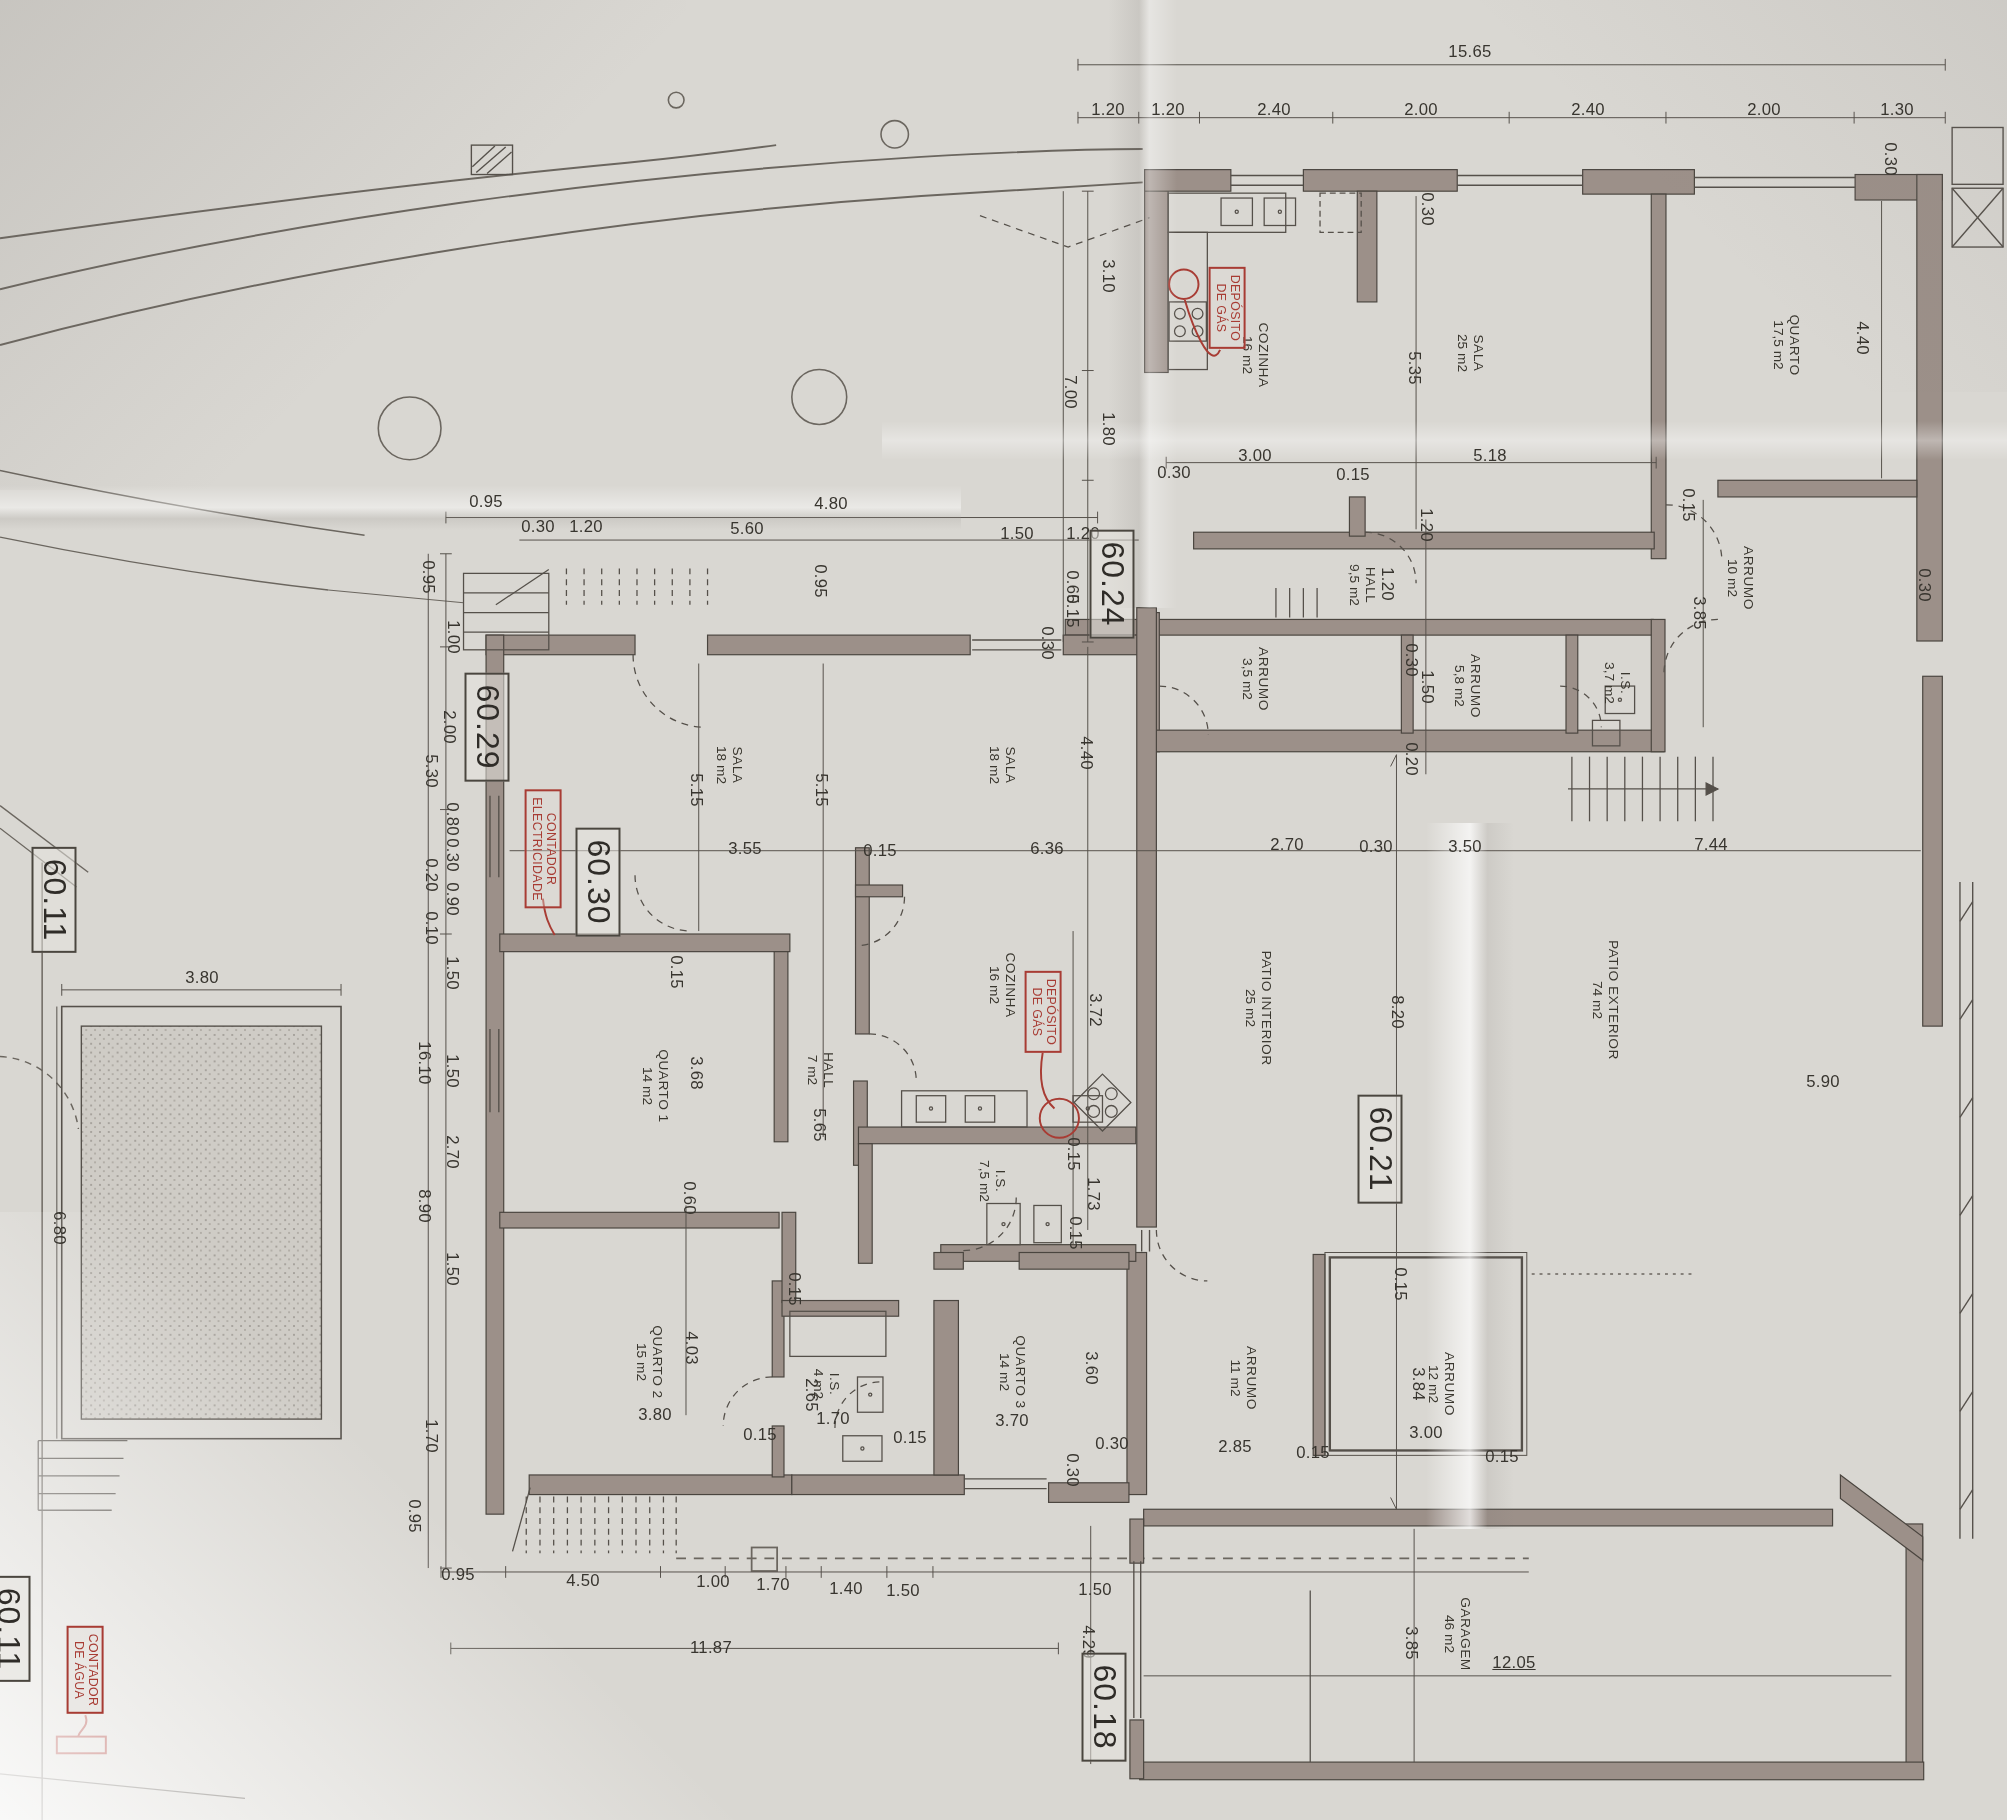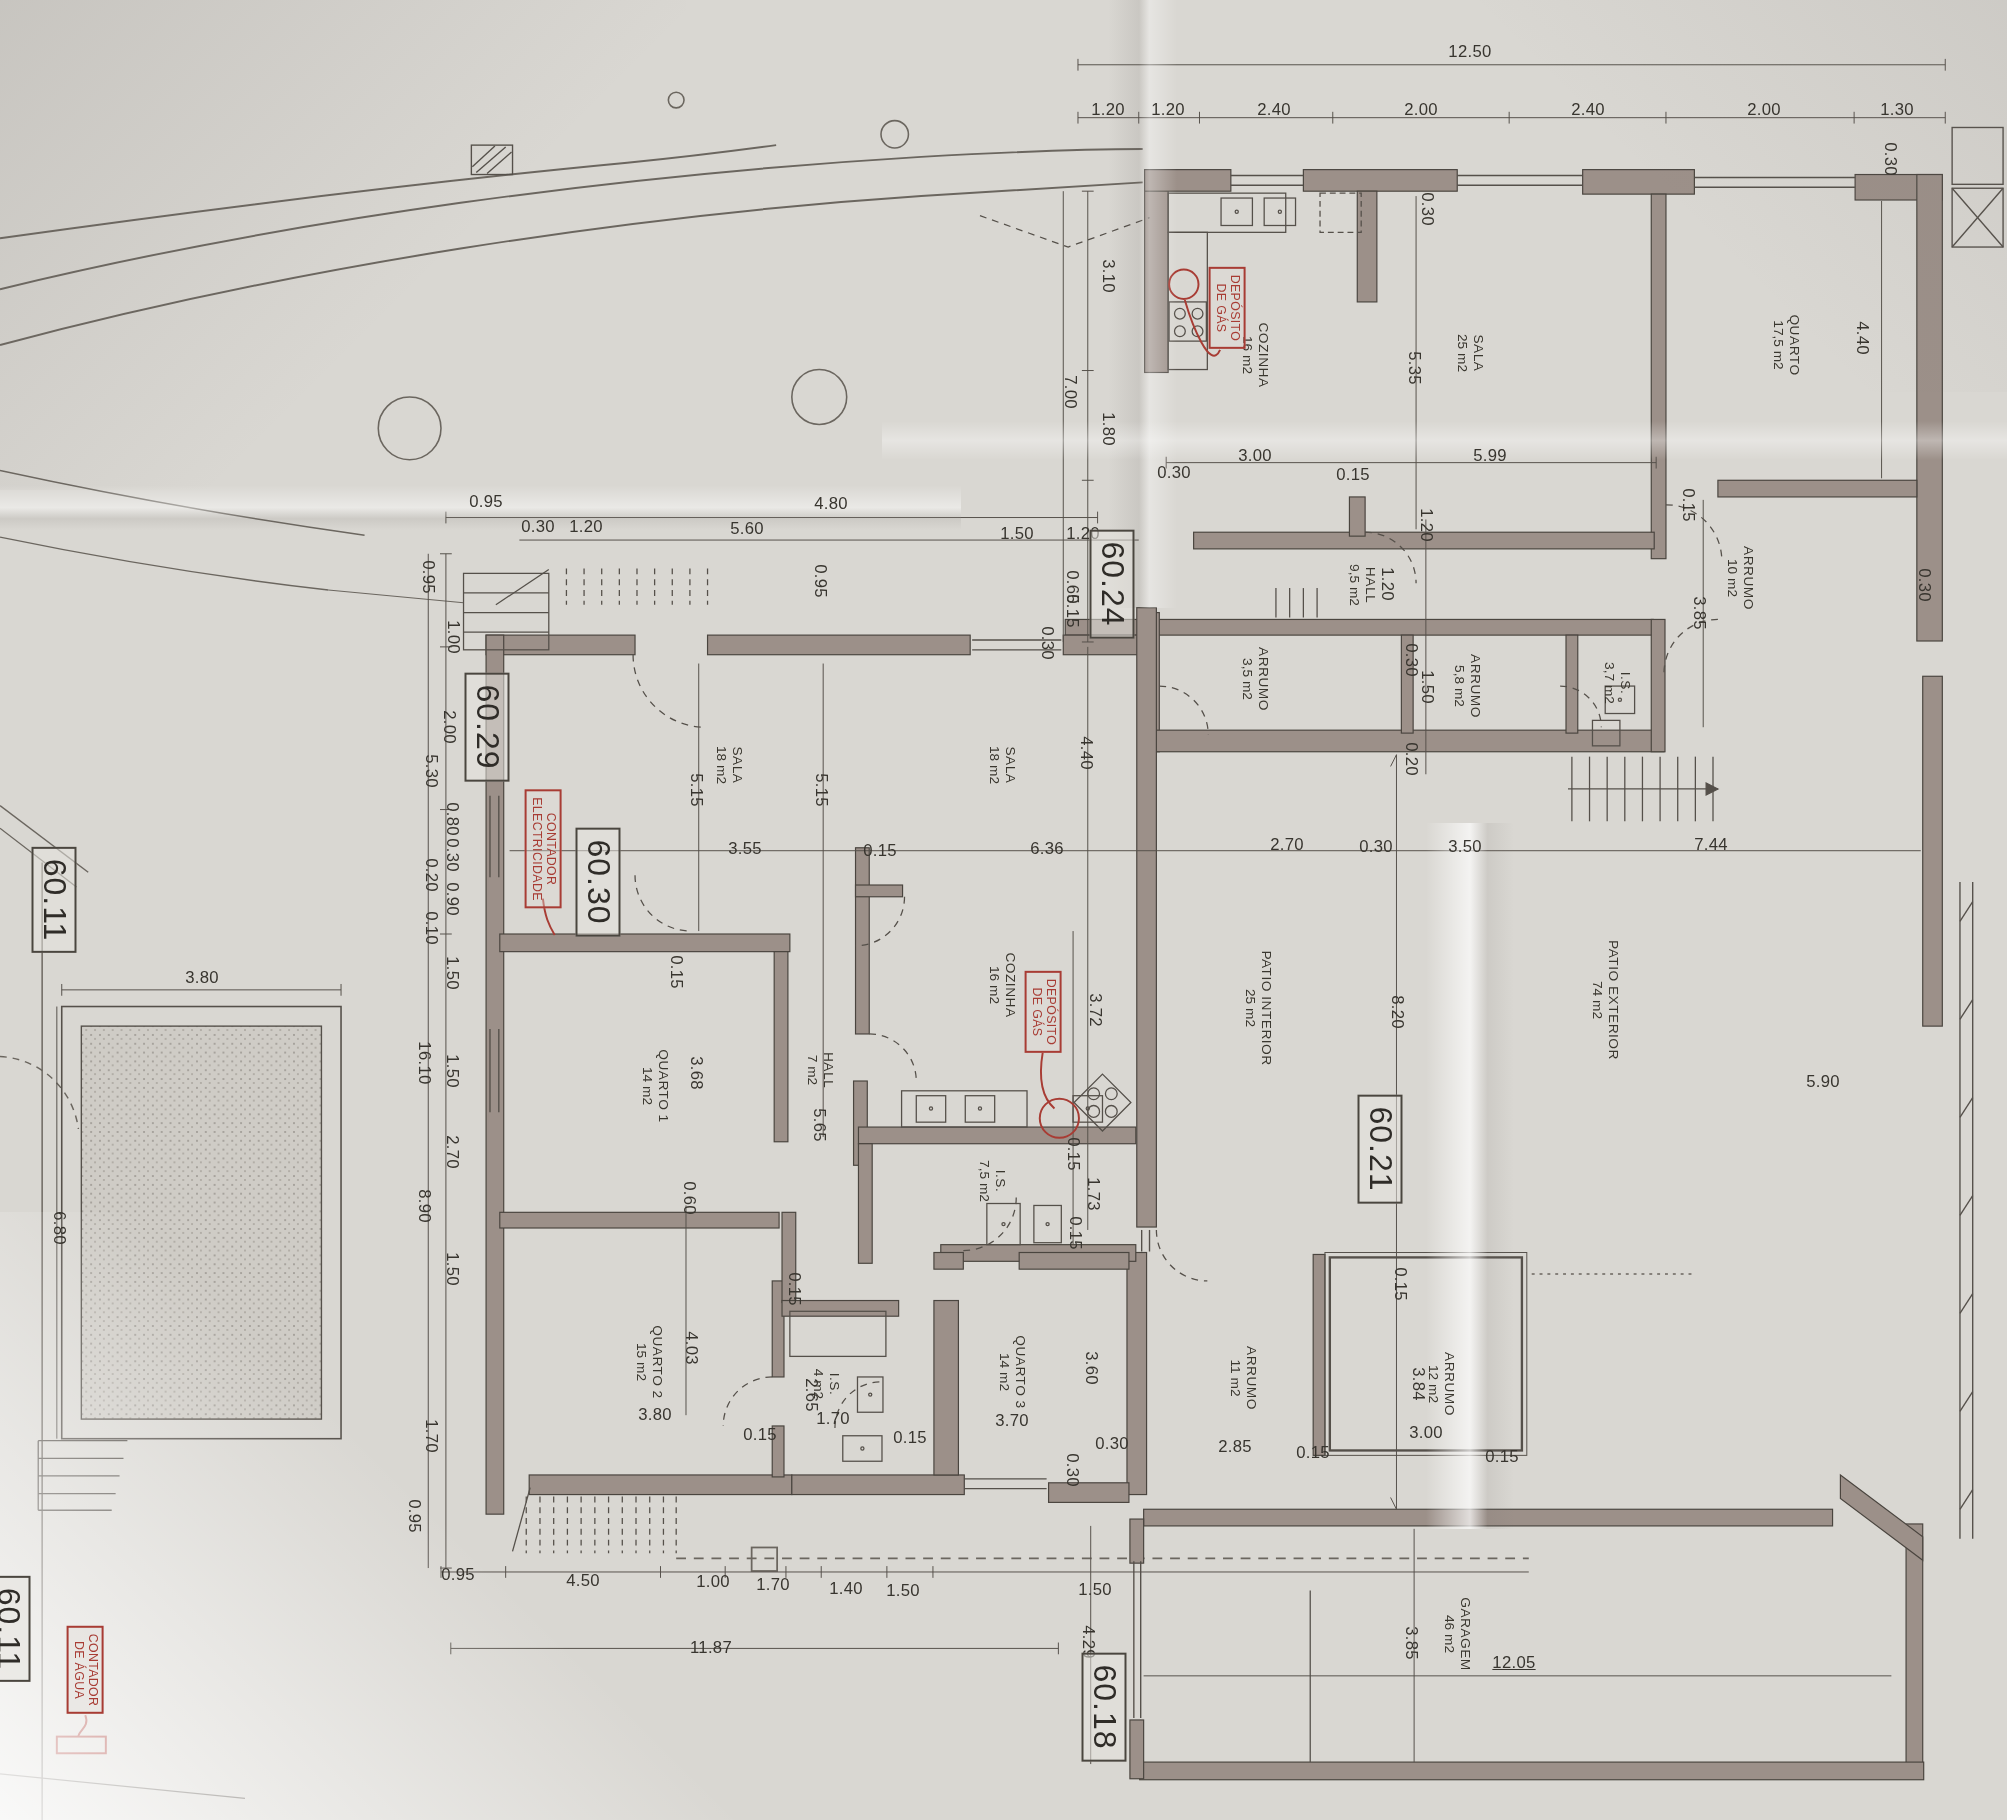--- a/index.html
+++ b/index.html
@@ -379,37 +379,37 @@
 
   <div class="shade" id="sh-tl"></div>
   <div class="shade" id="sh-tr"></div>
   <div class="shade" id="sh-bl"></div>
   <div class="shade" id="cr-v1"></div>
   <div class="shade" id="cr-v2"></div>
   <div class="shade" id="cr-h1"></div>
   <div class="shade" id="cr-h2"></div>
 
   <div id="dims-layer">
-      <div class="dim" style="left: 1470px; top: 52px;">12.50</div>
+      <div class="dim" style="left: 1470px; top: 52px;">15.65</div>
       <div class="dim" style="left: 1108px; top: 110px;">1.20</div>
       <div class="dim" style="left: 1168px; top: 110px;">1.20</div>
       <div class="dim" style="left: 1274px; top: 110px;">2.40</div>
       <div class="dim" style="left: 1421px; top: 110px;">2.00</div>
       <div class="dim" style="left: 1588px; top: 110px;">2.40</div>
       <div class="dim" style="left: 1764px; top: 110px;">2.00</div>
       <div class="dim" style="left: 1897px; top: 110px;">1.30</div>
       <div class="dim rot" style="left: 1890px; top: 159px;">0.30</div>
       <div class="dim rot" style="left: 1427px; top: 209px;">0.30</div>
       <div class="dim rot" style="left: 1108px; top: 276px;">3.10</div>
       <div class="dim rot" style="left: 1070px; top: 392px;">7.00</div>
       <div class="dim rot" style="left: 1108px; top: 429px;">1.80</div>
       <div class="dim" style="left: 1174px; top: 473px;">0.30</div>
       <div class="dim" style="left: 1255px; top: 456px;">3.00</div>
       <div class="dim" style="left: 1353px; top: 475px;">0.15</div>
-      <div class="dim" style="left: 1490px; top: 456px;">5.99</div>
+      <div class="dim" style="left: 1490px; top: 456px;">5.18</div>
       <div class="dim rot" style="left: 1414px; top: 368px;">5.35</div>
       <div class="dim rot" style="left: 1862px; top: 338px;">4.40</div>
       <div class="dim rot" style="left: 1688px; top: 505px;">0.15</div>
       <div class="dim rot" style="left: 1699px; top: 613px;">3.85</div>
       <div class="dim rot" style="left: 1924px; top: 585px;">0.30</div>
       <div class="dim rot" style="left: 1387px; top: 584px;">1.20</div>
       <div class="dim" style="left: 1017px; top: 534px;">1.50</div>
       <div class="dim" style="left: 1083px; top: 534px;">1.20</div>
       <div class="dim" style="left: 831px; top: 504px;">4.80</div>
       <div class="dim" style="left: 747px; top: 529px;">5.60</div>

